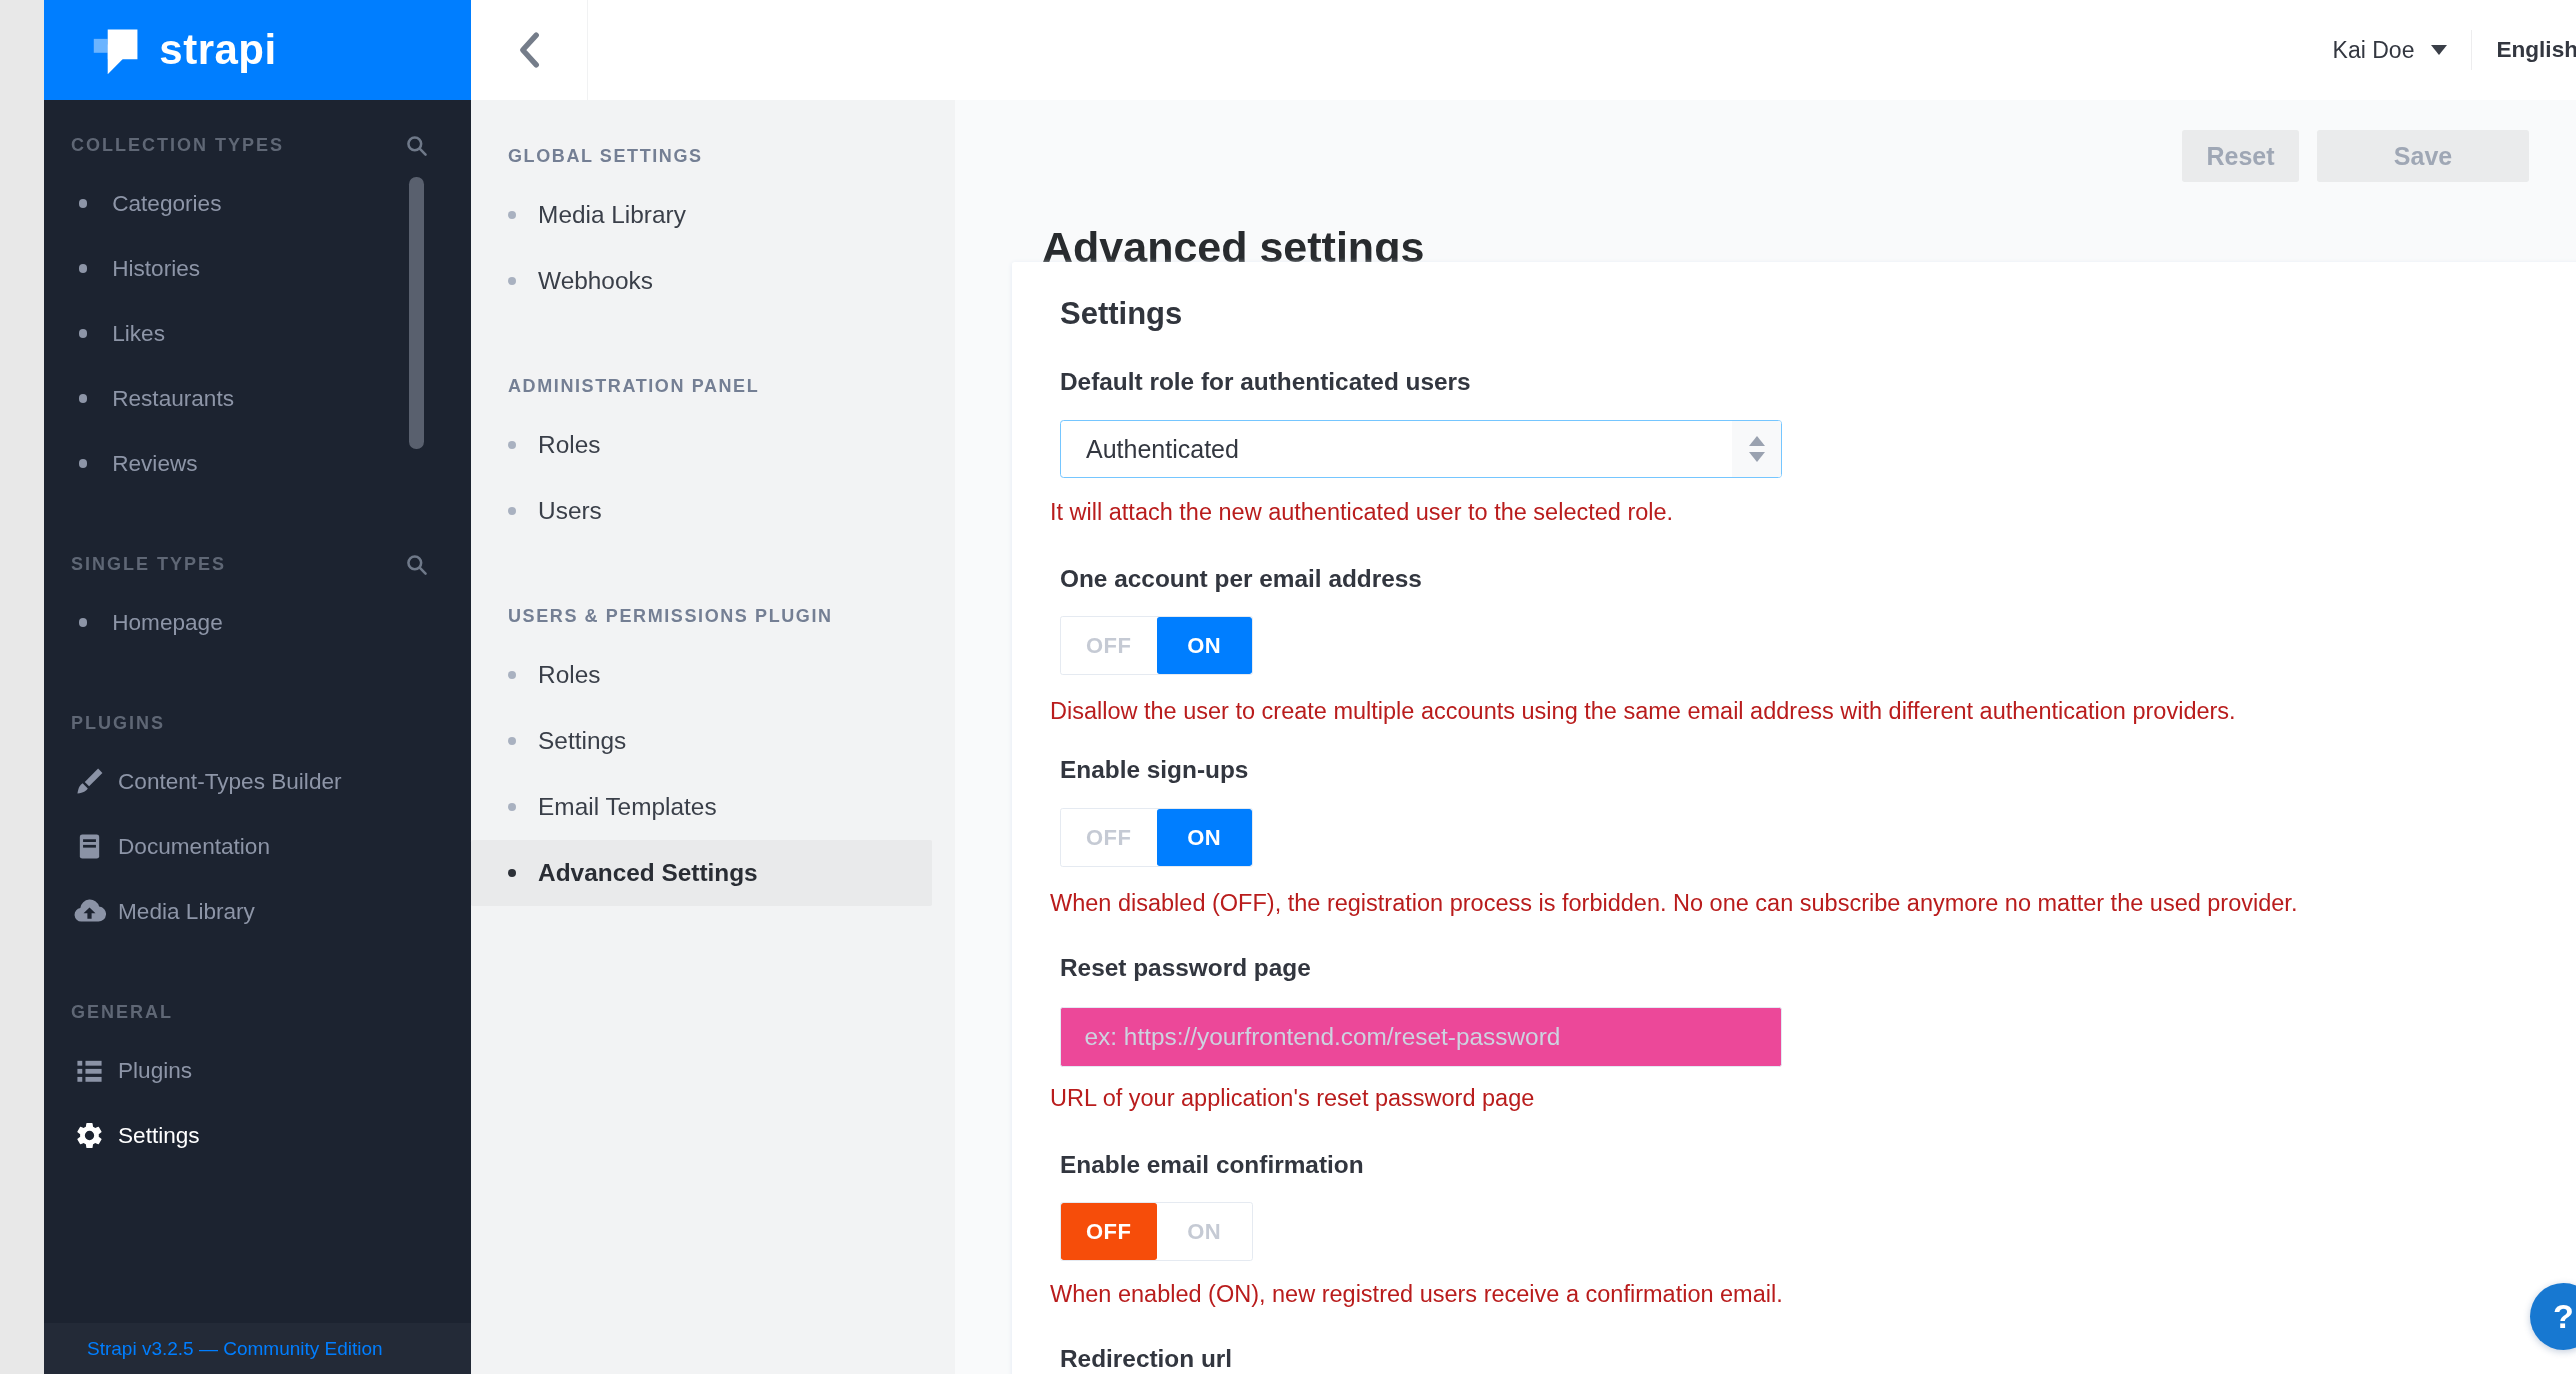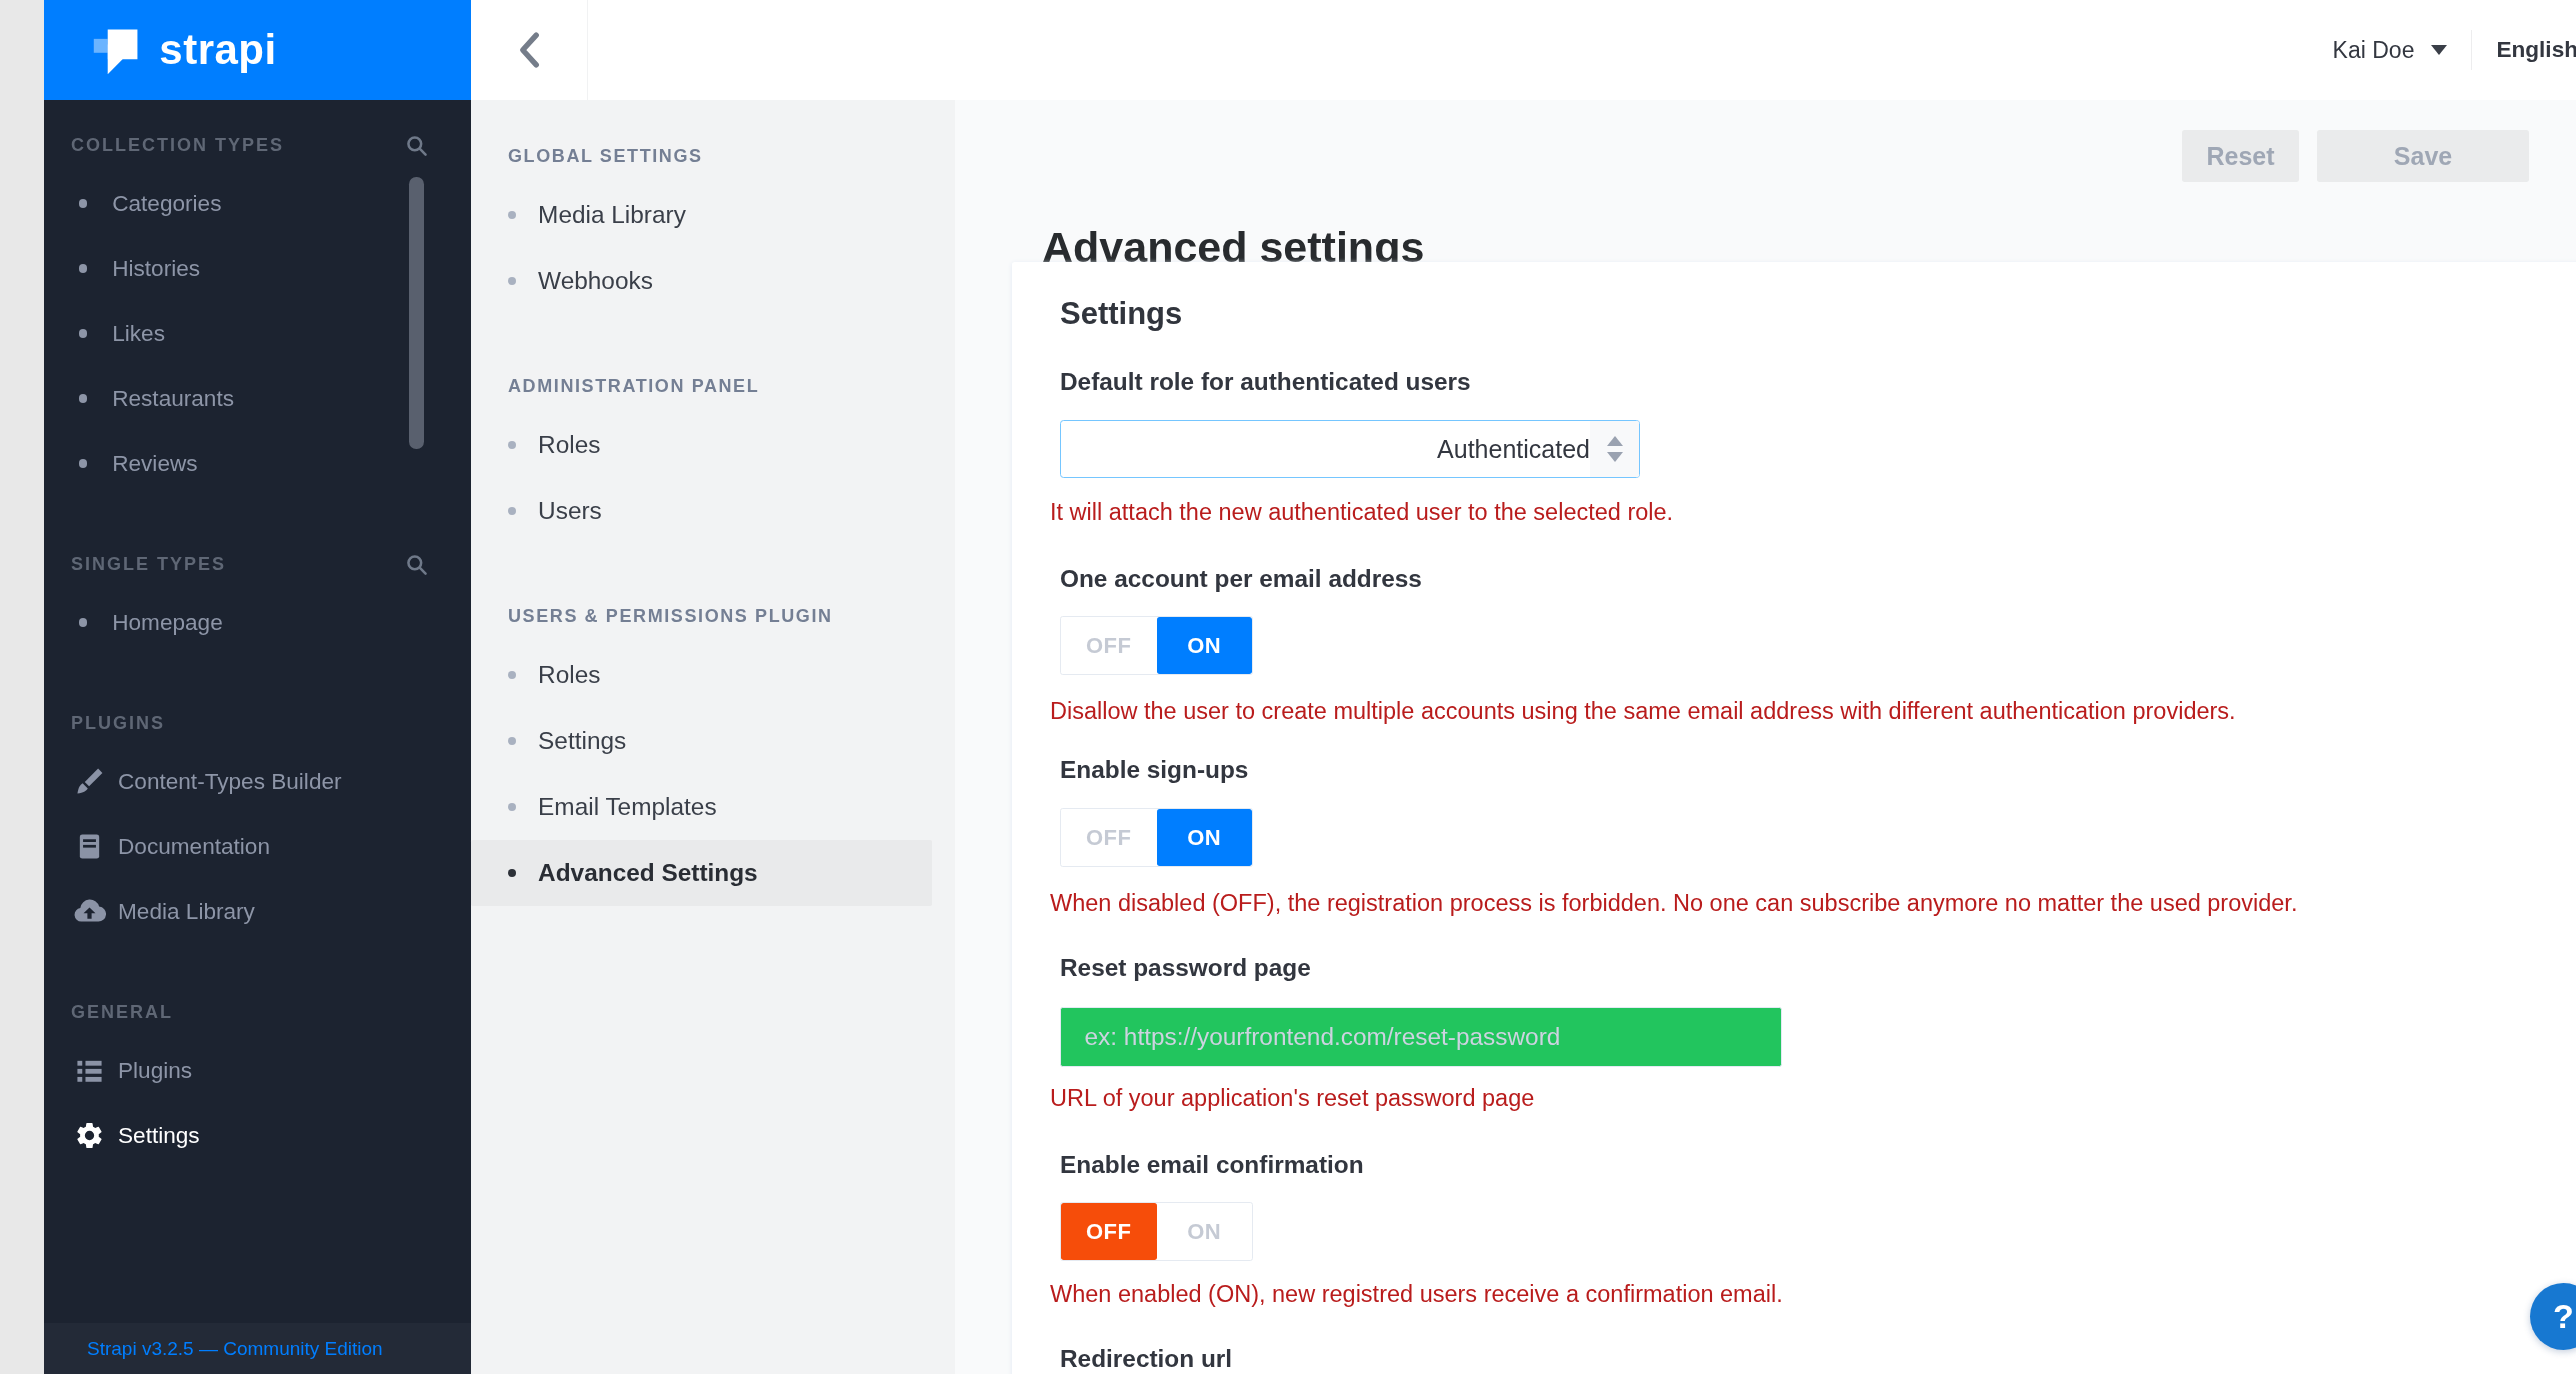--- a/index.html
+++ b/index.html
@@ -56,40 +56,40 @@
   .btn-reset{left:1227px;width:117px;}
   .btn-save{left:1362px;width:212px;}
 
   .card{position:absolute;left:57px;top:162px;width:1576px;height:1168px;background:#ffffff;
         border-radius:2.7px;box-shadow:0 1.8px 5.4px #e3e9f3;}
   .card-body{position:relative;width:100%;height:100%;}
   .sec-title{position:absolute;left:48px;top:34px;font-size:31px;font-weight:700;color:#31353d;}
   .f-label{position:absolute;left:48px;font-size:24.4px;font-weight:600;color:#32363f;}
   .f-help{position:absolute;left:38px;font-size:23.5px;color:#b91c1c;}
 
-  .select{position:absolute;left:48px;top:158px;width:580px;height:58px;box-sizing:border-box;
-          border:1.8px solid #75c6ff;border-radius:3.6px;background:#fff;display:flex;align-items:center;cursor:pointer;text-align:right;}
+  .select{position:absolute;left:48px;top:158px;width:722px;height:58px;box-sizing:border-box;
+          border:1.8px solid #75c6ff;border-radius:3.6px;background:#fff;display:flex;align-items:center;cursor:pointer;}
   .select-value{padding-left:25px;font-size:25px;color:#333740;flex:1;}
   .stepper{width:49px;height:100%;background:#f8f9fa;border-radius:0 1.8px 1.8px 0;
            display:flex;flex-direction:column;align-items:center;justify-content:center;gap:5.4px;}
   .tri-up{width:0;height:0;border-left:8.1px solid transparent;border-right:8.1px solid transparent;
           border-bottom:10px solid #9aa2b0;}
   .tri-down{width:0;height:0;border-left:8.1px solid transparent;border-right:8.1px solid transparent;
             border-top:10px solid #9aa2b0;}
 
   .toggle{position:absolute;left:48px;width:193px;height:59px;box-sizing:border-box;border:0.9px solid #e5eaf1;
           border-radius:2.7px;background:#fff;display:flex;overflow:hidden;cursor:pointer;}
   .tseg{flex:1;display:flex;align-items:center;justify-content:center;font-size:22px;font-weight:700;
         letter-spacing:0.5px;color:#c5cad4;}
   .tseg.on-active{background:#007eff;color:#fff;border-radius:2.7px;}
   .tseg.off-active{background:#f64d0a;color:#fff;border-radius:2.7px;}
 
   .text-input{position:absolute;left:48px;top:745px;width:722px;height:60px;box-sizing:border-box;
               border:0.9px solid #e3e9f3;border-radius:2.7px;padding:0 23.5px;font-size:24.4px;color:#333740;
-              font-family:inherit;background:#22c55e;outline:none;}
+              font-family:inherit;background:#ec4899;outline:none;}
   .text-input::placeholder{color:#cdd3e0;}
 
   .help-fab{position:absolute;left:2486px;top:1283px;width:67px;height:67px;border-radius:50%;
             background:#1778d1;color:#fff;font-size:34px;font-weight:700;border:none;cursor:pointer;
             display:flex;align-items:center;justify-content:center;box-shadow:0 1.8px 7.2px rgba(20,60,120,.25);
             font-family:inherit;}
 </style>
 </head>
 <body>
 

